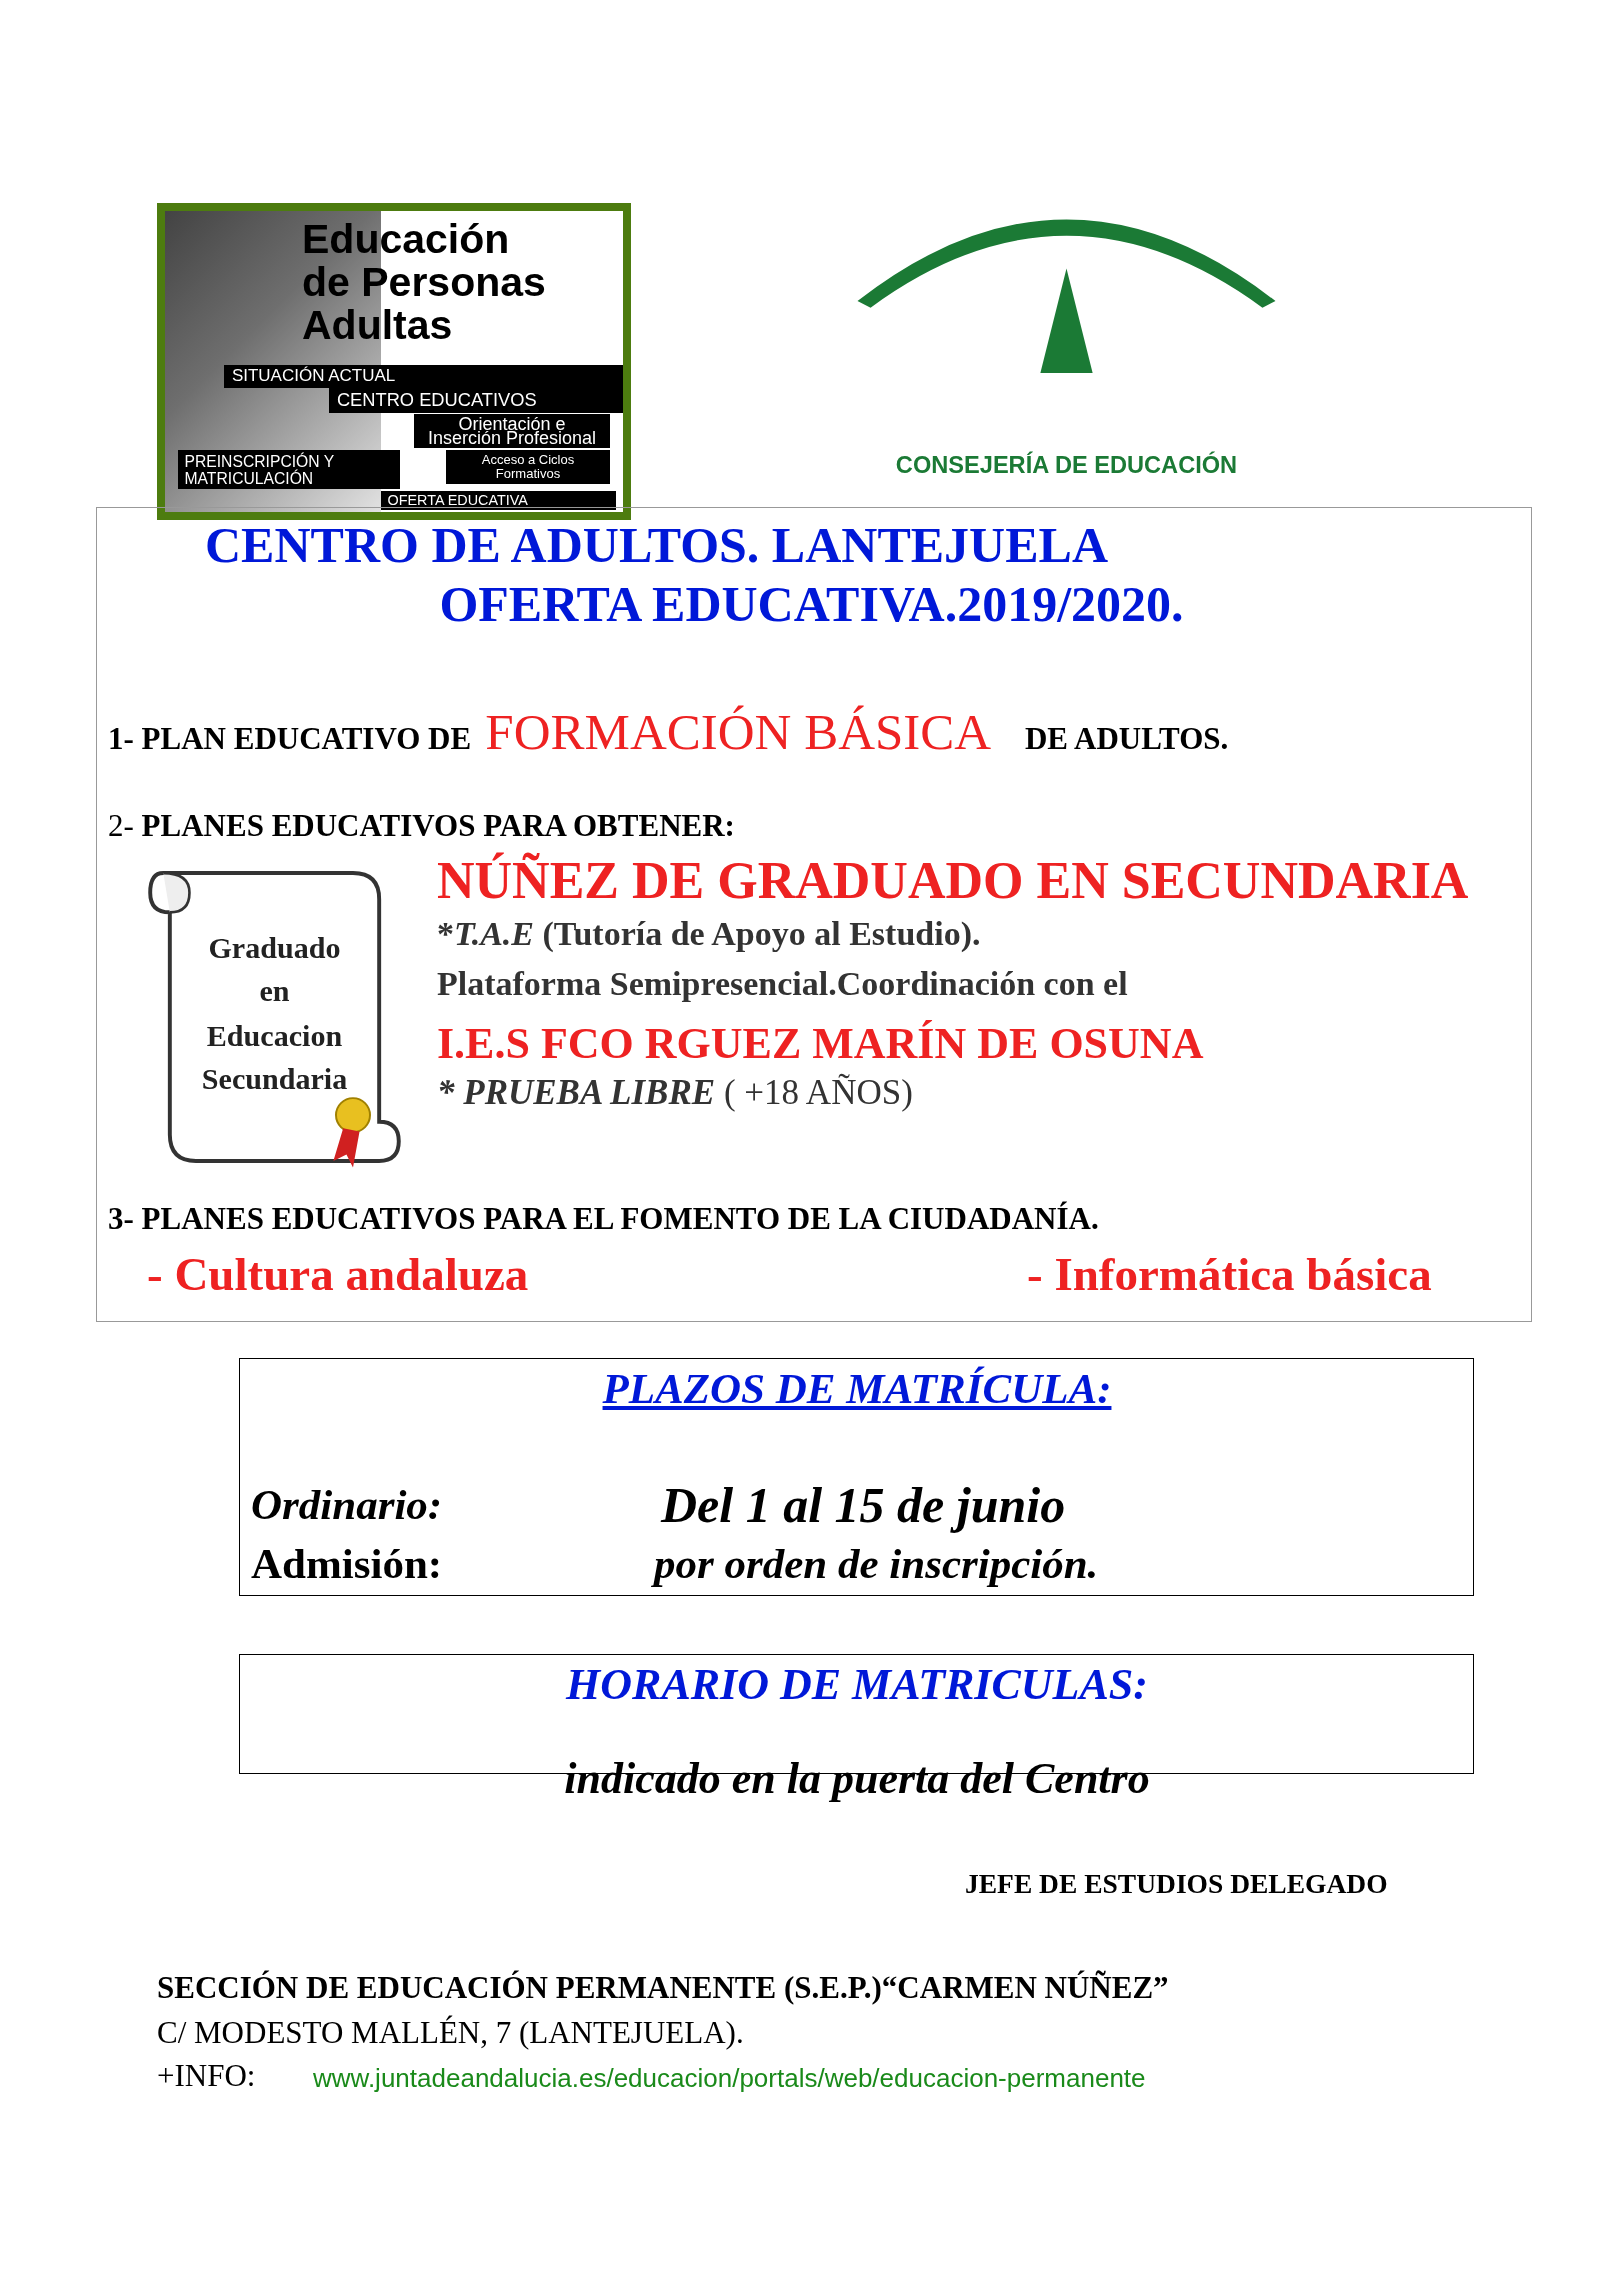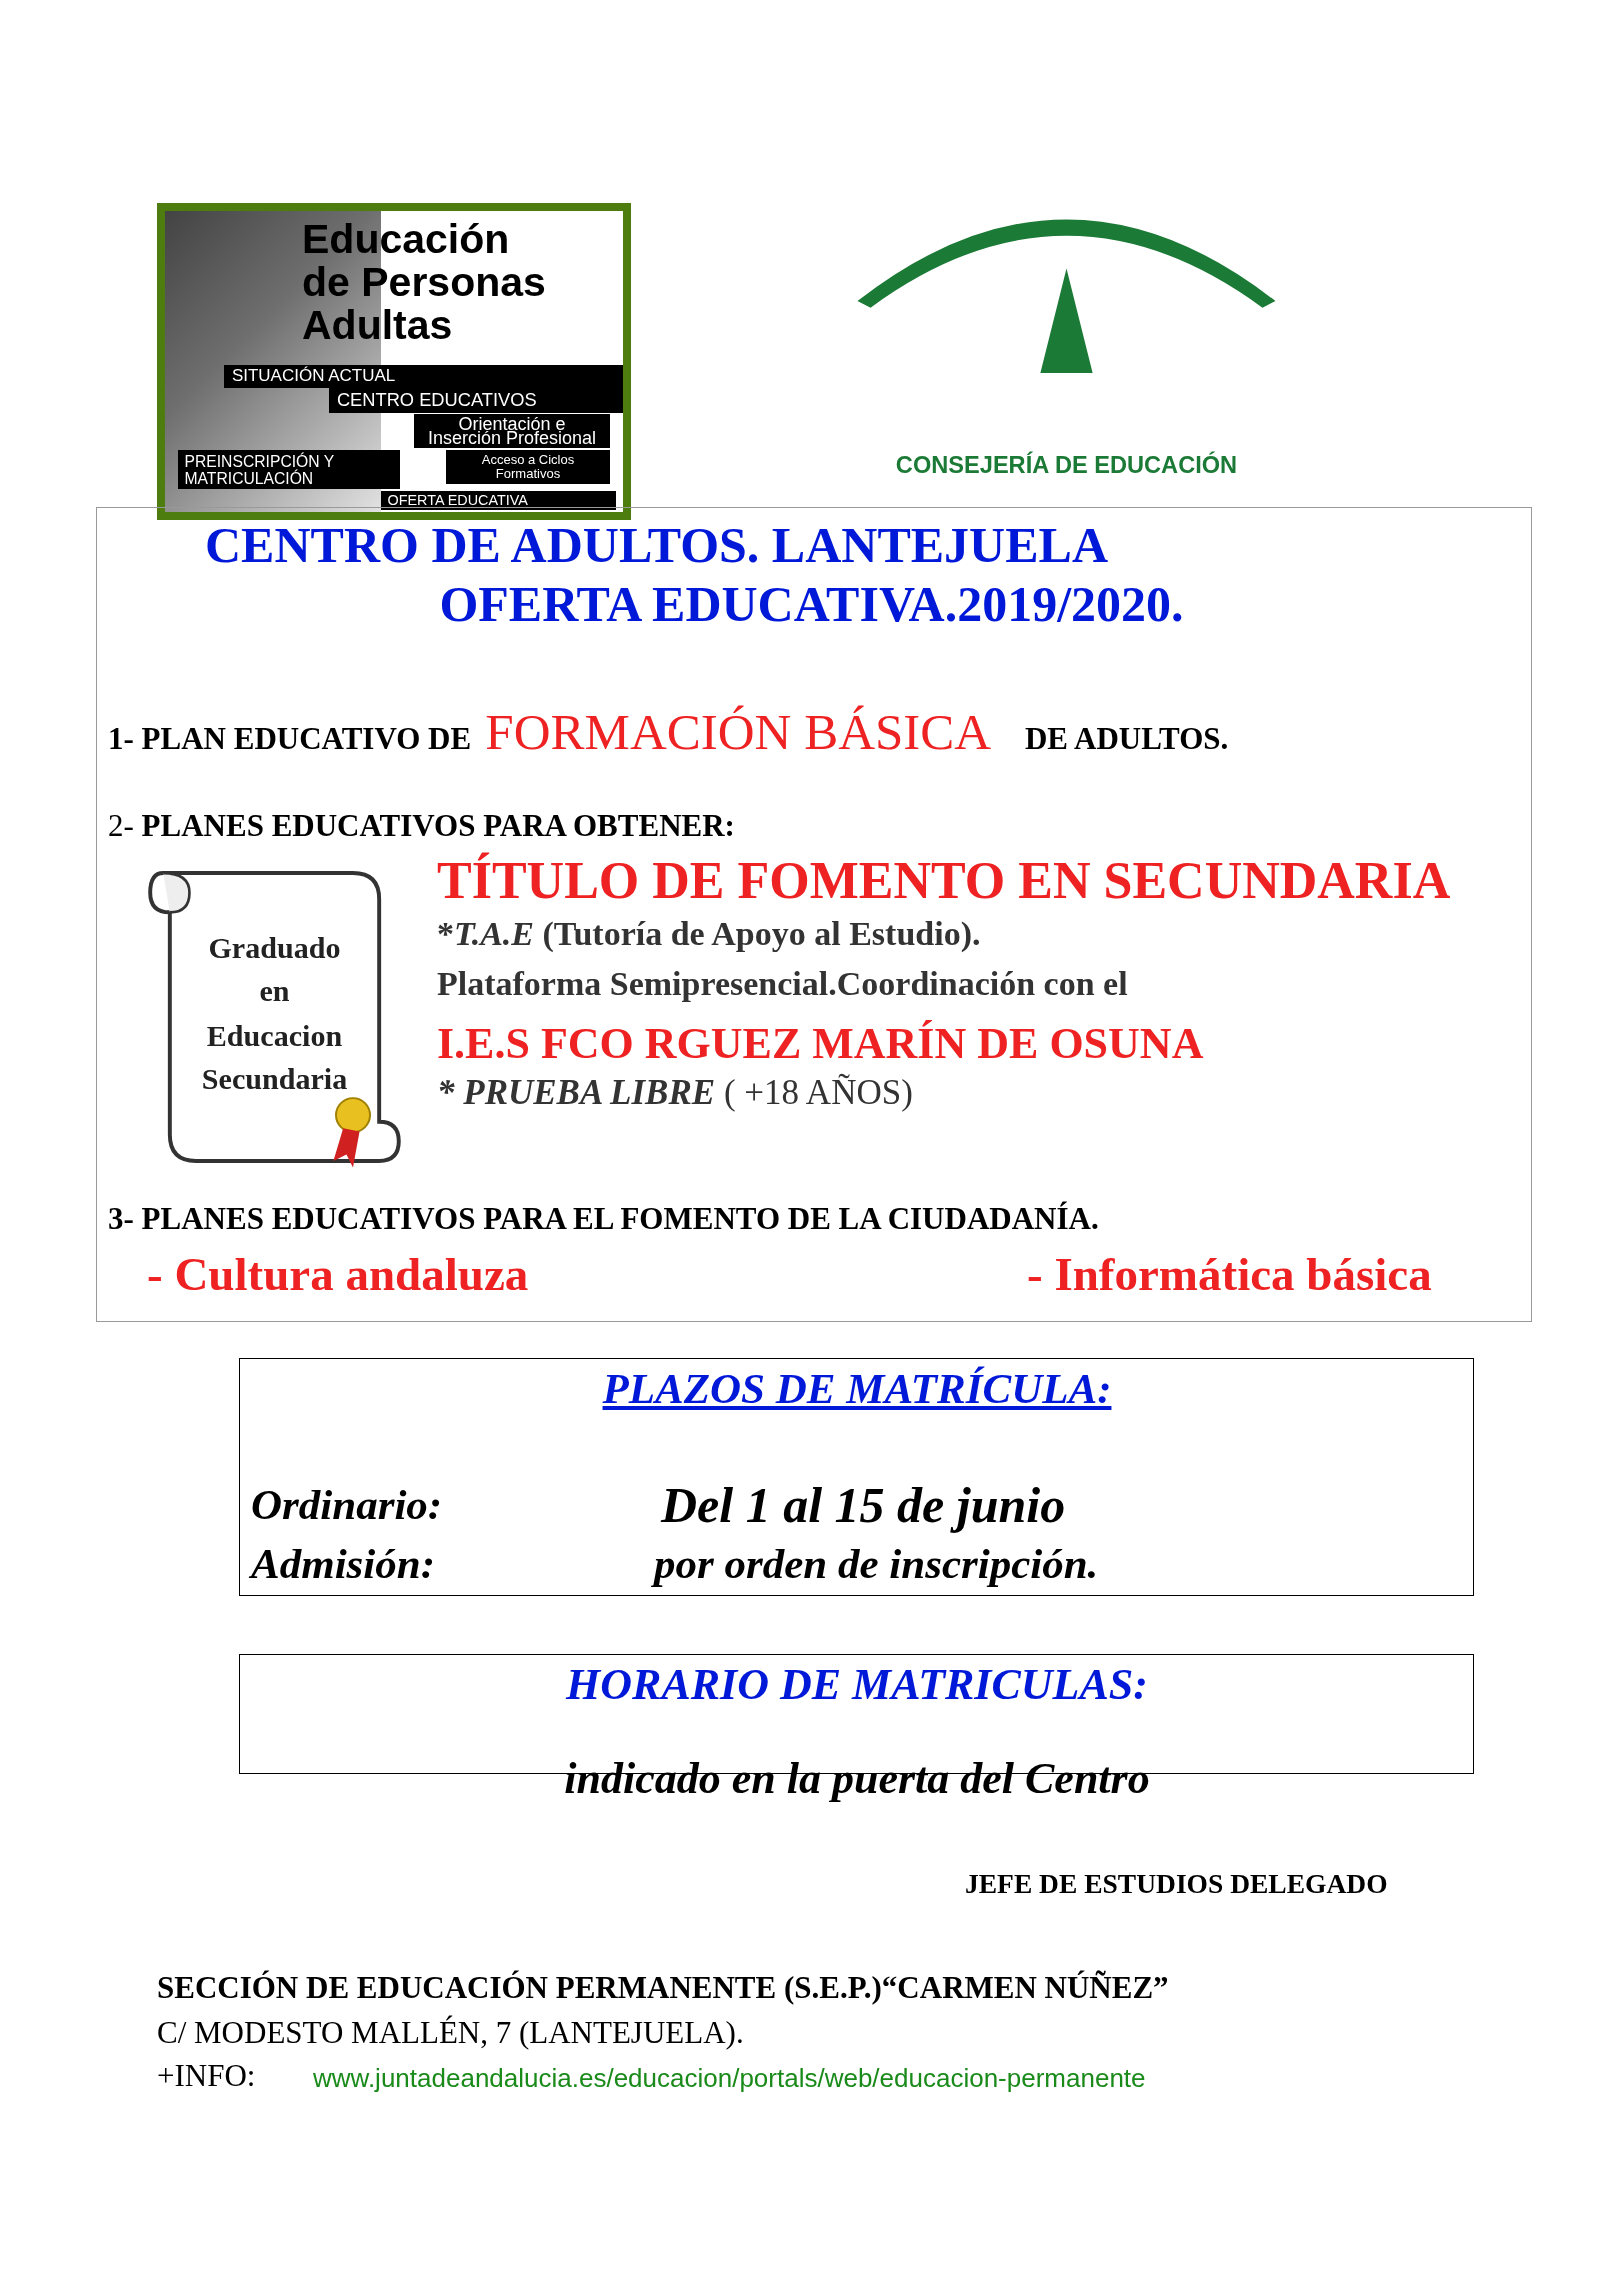--- a/index.html
+++ b/index.html
@@ -45,21 +45,21 @@
 
   #item3 { left:108px; top:1201px; font-size:31px; font-weight:bold; white-space:nowrap; }
   #cultura { left:147px; top:1247px; font-size:47px; font-weight:bold; color:#ee2222; white-space:nowrap; }
   #informatica { left:1027px; top:1247px; font-size:47px; font-weight:bold; color:#ee2222; white-space:nowrap; }
 
   
   #plazos-box { left:239px; top:1358px; width:1233px; height:236px; border:1.3px solid #000; }
   #plazos-title { left:239px; top:1364px; width:1236px; text-align:center; font-size:43px; font-weight:bold; font-style:italic; color:#0018d8; text-decoration:underline; }
   #ord-label { left:251px; top:1480px; font-size:43px; font-weight:bold; font-style:italic; }
   #ord-value { left:661px; top:1476px; font-size:50px; font-weight:bold; font-style:italic; }
-  #adm-label { left:251px; top:1539px; font-size:43px; font-weight:bold; font-style:italic; }
+  #adm-label { left:251px; top:1539px; font-size:43px; font-weight:bold; }
   #adm-value { left:654px; top:1539px; font-size:43px; font-weight:bold; font-style:italic; }
 
   
   #horario-box { left:239px; top:1654px; width:1233px; height:118px; border:1.3px solid #000; }
   #horario-title { left:239px; top:1659px; width:1236px; text-align:center; font-size:44px; font-weight:bold; font-style:italic; color:#0018d8; }
   #horario-text { left:239px; top:1713px; width:1236px; text-align:center; font-size:44px; font-weight:bold; font-style:italic;margin-top:40px; }
 
   #jefe { left:965px; top:1868px; font-size:27.5px; font-weight:bold; white-space:nowrap; }
   #seccion { left:157px; top:1970px; font-size:31px; font-weight:bold; white-space:nowrap; }
   #calle { left:157px; top:2015px; font-size:31px; white-space:nowrap; }
@@ -113,21 +113,21 @@
     <path d="M50 80 Q80 80 80 50 Q80 20 40 20" fill="#eee" stroke="#333" stroke-width="4"></path>
     <text x="210" y="150" text-anchor="middle" font-family="Liberation Serif, serif" font-weight="bold" font-size="46" fill="#222">Graduado</text>
     <text x="210" y="215" text-anchor="middle" font-family="Liberation Serif, serif" font-weight="bold" font-size="46" fill="#222">en</text>
     <text x="210" y="285" text-anchor="middle" font-family="Liberation Serif, serif" font-weight="bold" font-size="46" fill="#222">Educacion</text>
     <text x="210" y="350" text-anchor="middle" font-family="Liberation Serif, serif" font-weight="bold" font-size="46" fill="#222">Secundaria</text>
     <circle cx="330" cy="390" r="26" fill="#e8c020" stroke="#a08000" stroke-width="3"></circle>
     <path d="M315 410 L300 460 L320 450 L330 470 L340 415 Z" fill="#d02020"></path>
   </svg>
 </div>
 
-<div id="titulo" class="abs">TÍTULO DE FOMENTO EN SECUNDARIA</div>
+<div id="titulo" class="abs">NÚÑEZ DE GRADUADO EN SECUNDARIA</div>
 <div id="tae" class="abs">
   <span>*</span><i>T.A.E</i><span> (Tutoría de Apoyo al Estudio).</span>
 </div>
 <div id="plataforma" class="abs">Plataforma Semipresencial.Coordinación con el</div>
 <div id="ies" class="abs">I.E.S FCO RGUEZ MARÍN DE OSUNA</div>
 <div id="prueba" class="abs">
   <b><i>* </i><i>PRUEBA LIBRE</i></b><span> ( +18 AÑOS)</span>
 </div>
 
 <div id="item3" class="abs">3- PLANES EDUCATIVOS PARA EL FOMENTO DE LA CIUDADANÍA.</div>

